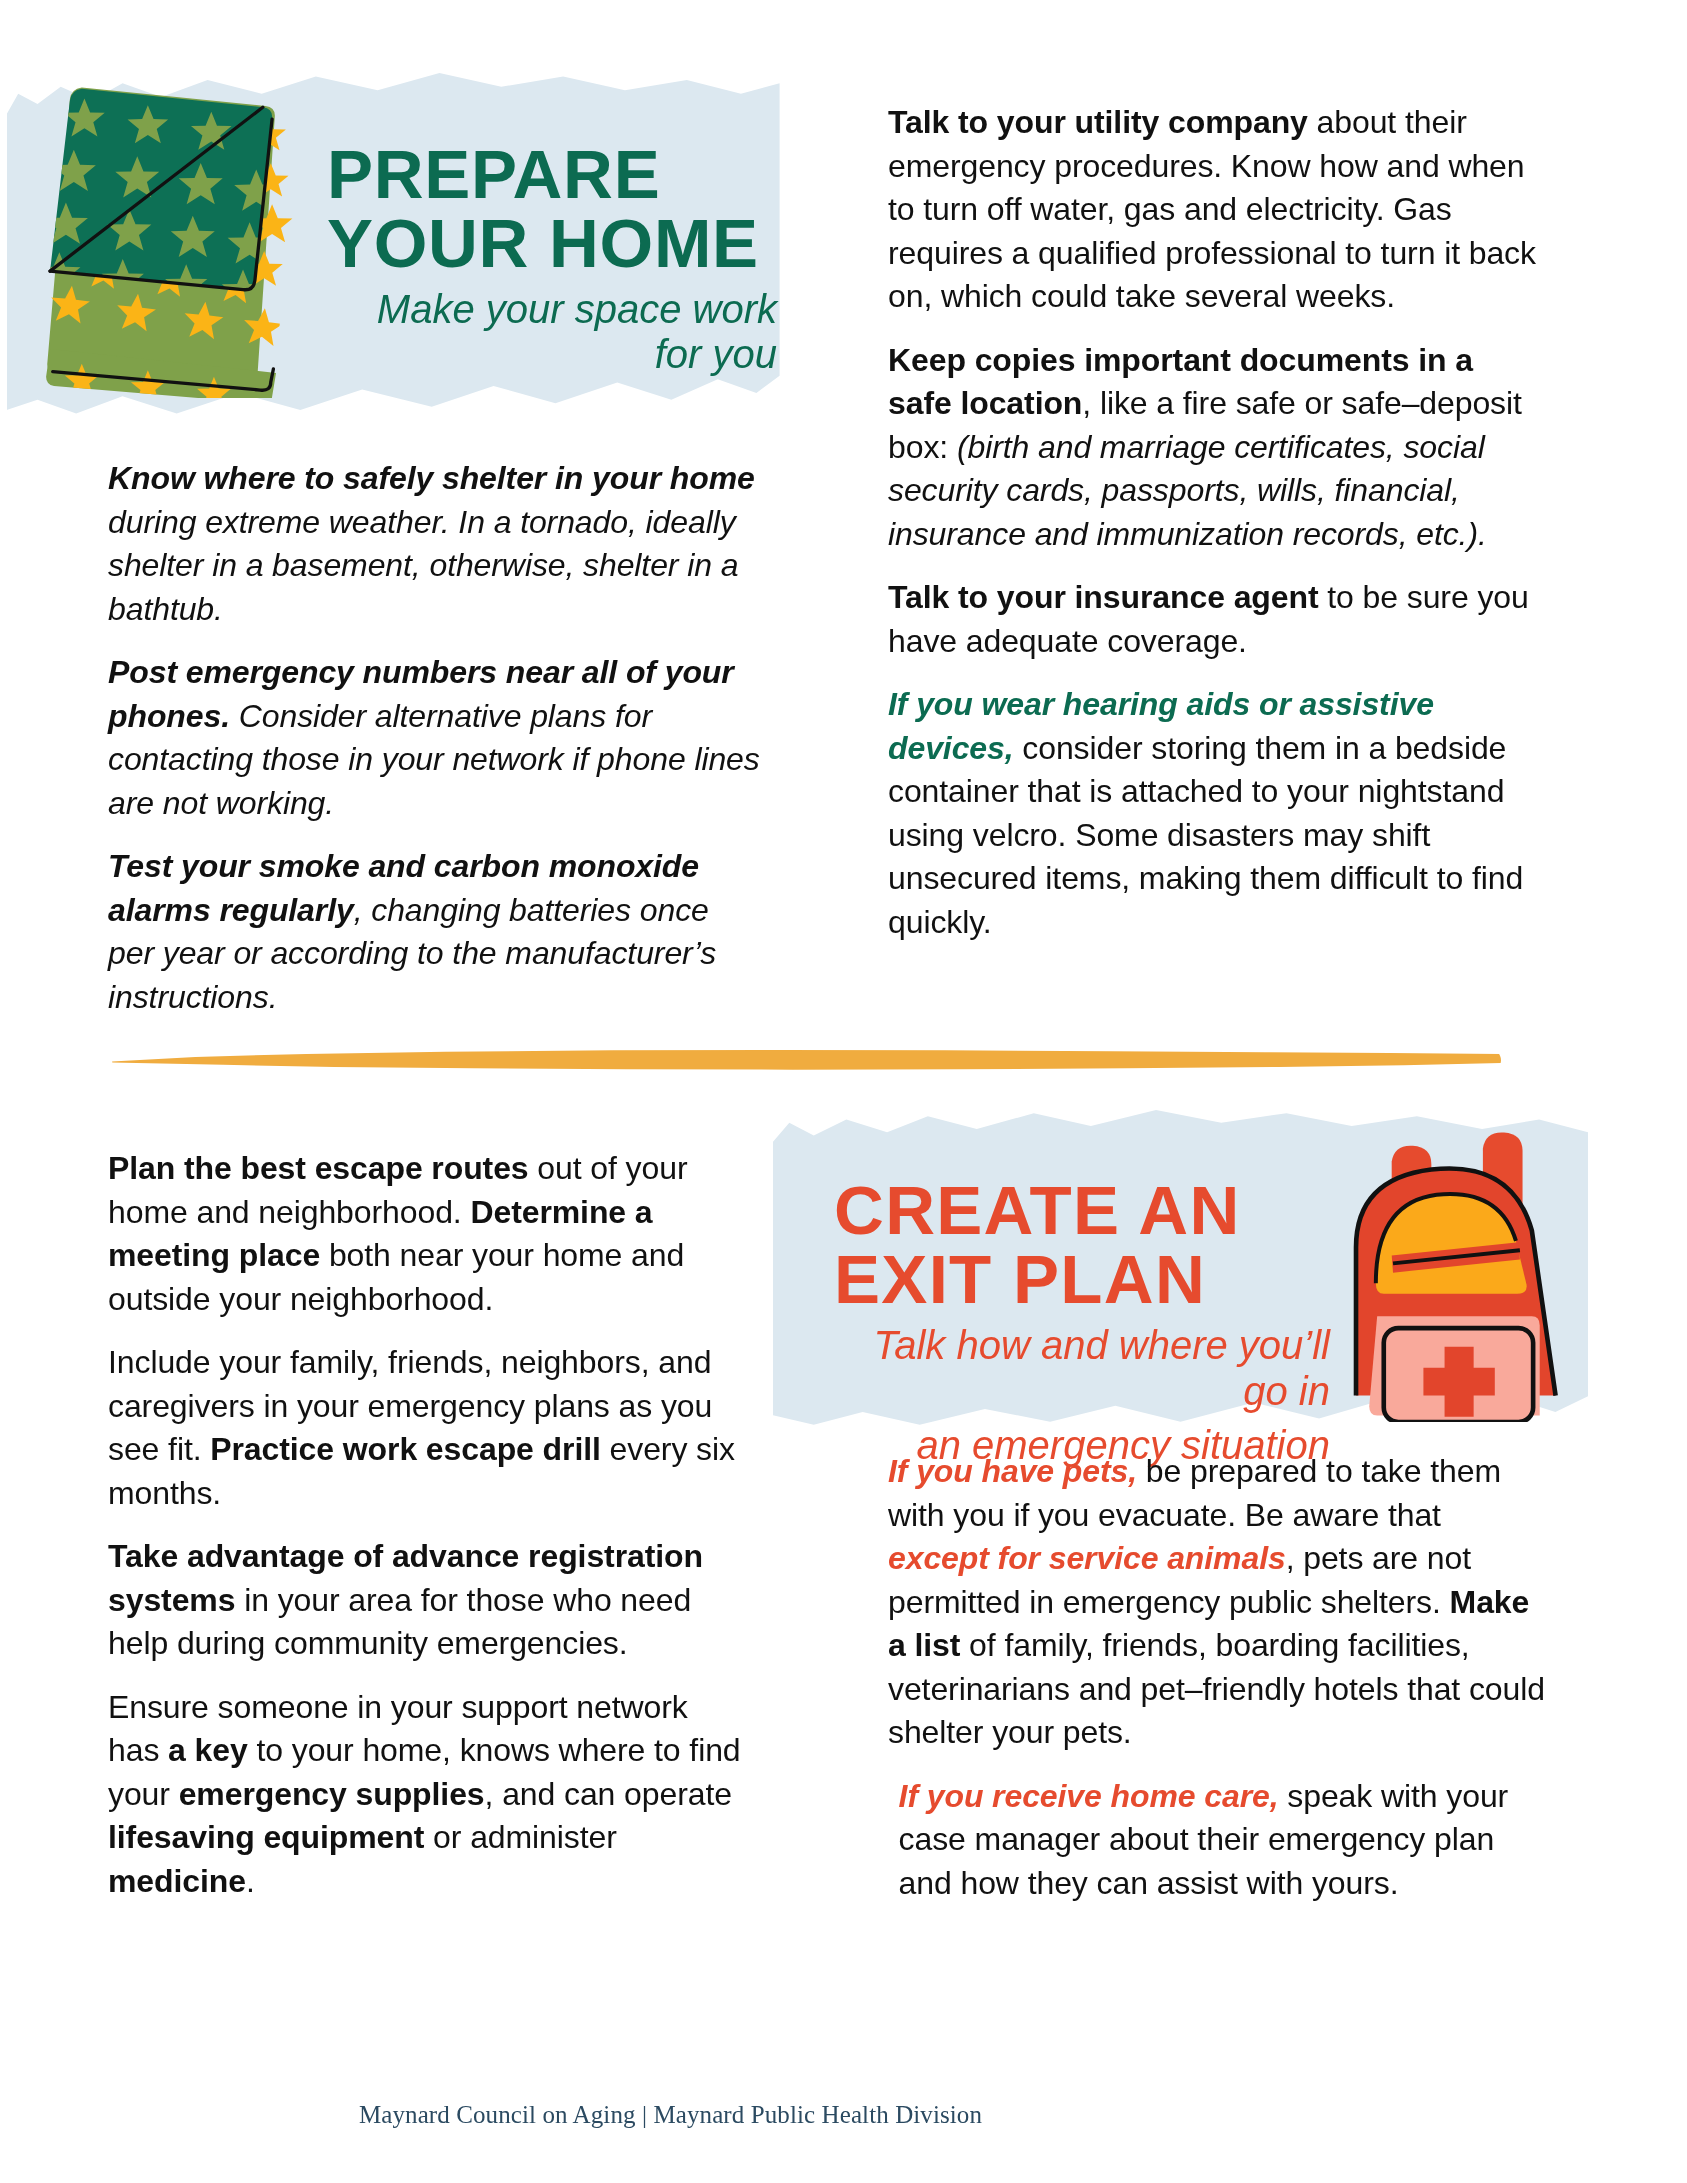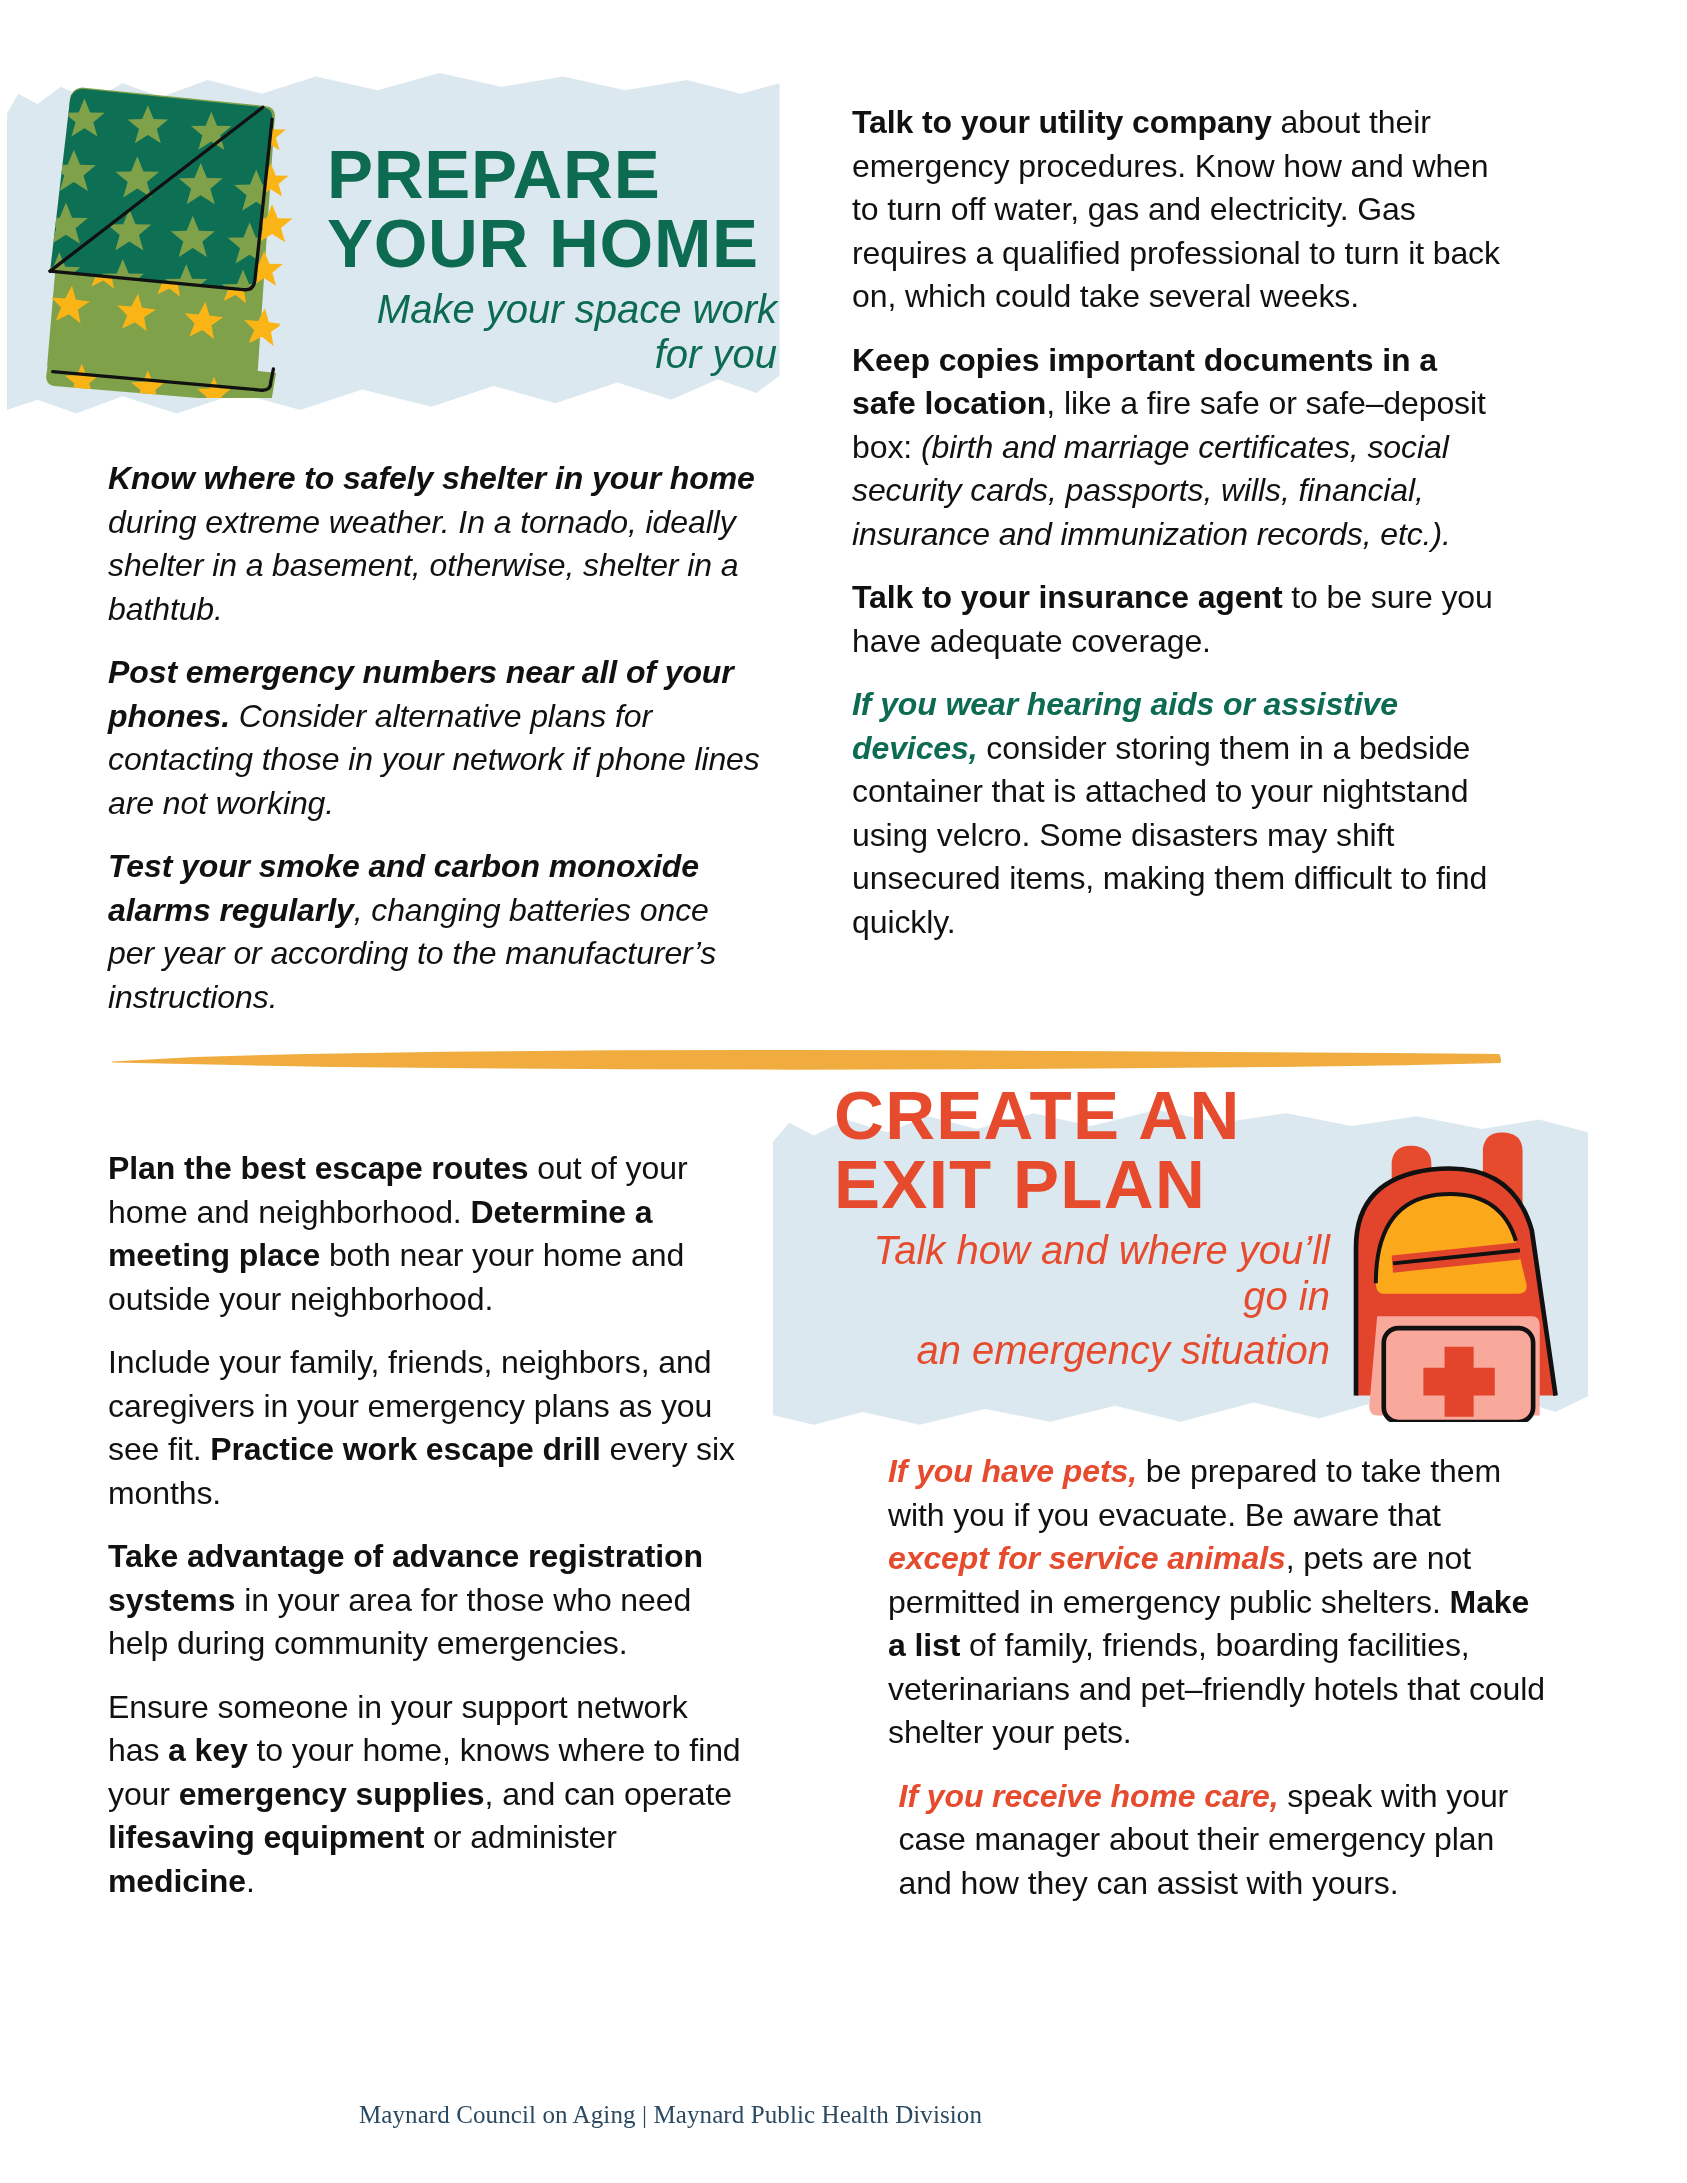--- a/index.html
+++ b/index.html
@@ -70,27 +70,27 @@
     font-stretch:condensed;
     font-style:italic;
     font-size:40px;
     margin:0;
   }
 
   #home-head{position:absolute;left:327px;top:140px;width:450px;}
   #home-head .h-main{color:#0C6B51;}
   #home-head .h-sub{color:#0C6B51;text-align:right;margin-top:9.3px;}
 
-  #exit-head{position:absolute;left:834px;top:1081px;width:496px;text-align:left;}
+  #exit-head{position:absolute;left:834px;top:1176px;width:496px;text-align:left;}
   #exit-head .h-main{color:#E64B2E;letter-spacing:1.3px;}
   #exit-head .h-sub{color:#E64B2E;text-align:right;margin-top:8px;line-height:1.15;}
 
   
   #col-left-top{position:absolute;left:108px;top:457px;width:652px;font-style:italic;}
-  #col-right-top{position:absolute;left:852px;top:101px;width:652px;}
+  #col-right-top{position:absolute;left:888px;top:101px;width:652px;}
   #col-left-bot{position:absolute;left:108px;top:1147px;width:635px;}
   #col-right-bot{position:absolute;left:888px;top:1450px;width:662px;}
   #col-right-bot .indent{padding-left:10.6px;}
 
   
   #footer{
     position:absolute;left:0;top:2101px;width:1341px;text-align:center;
     font-family:"Liberation Serif",serif;
     font-size:25px;
     color:#2B4A61;

